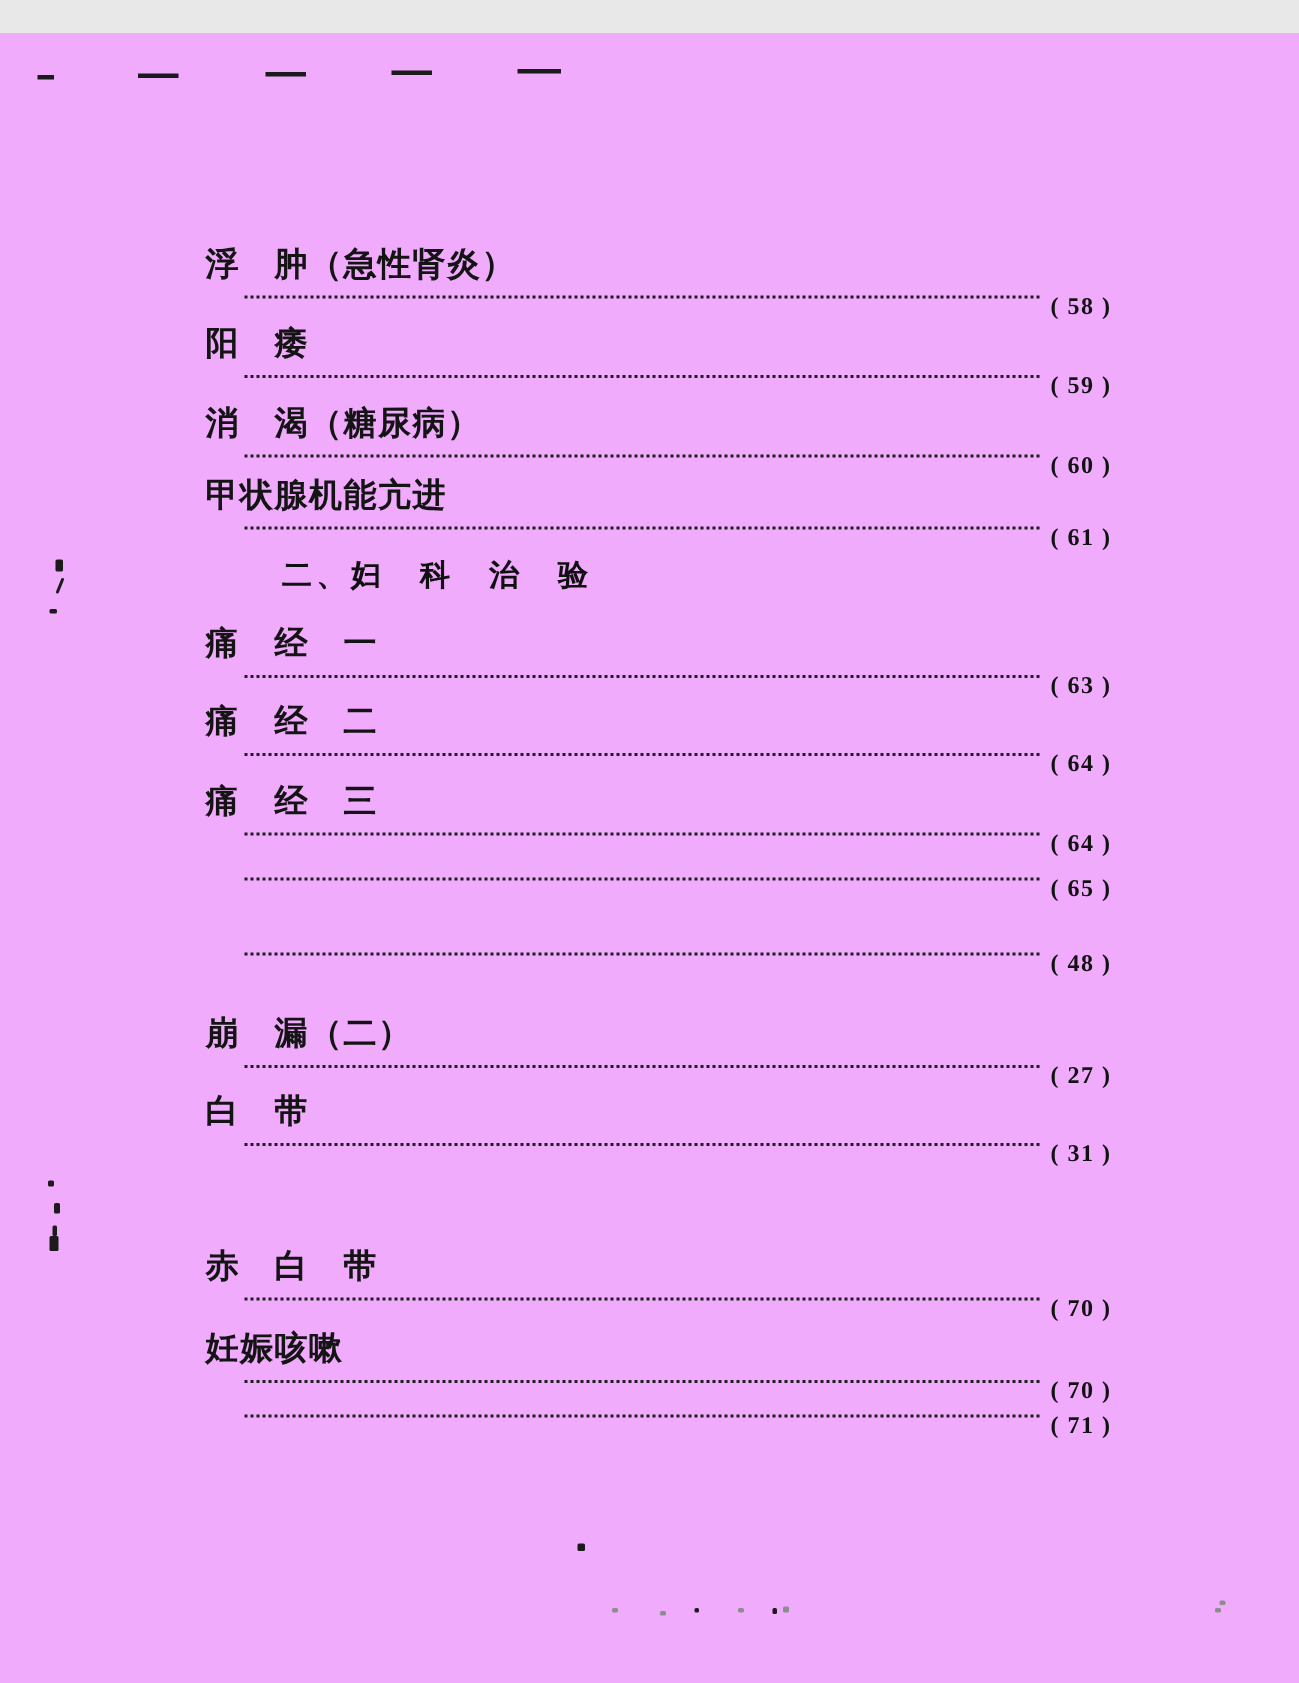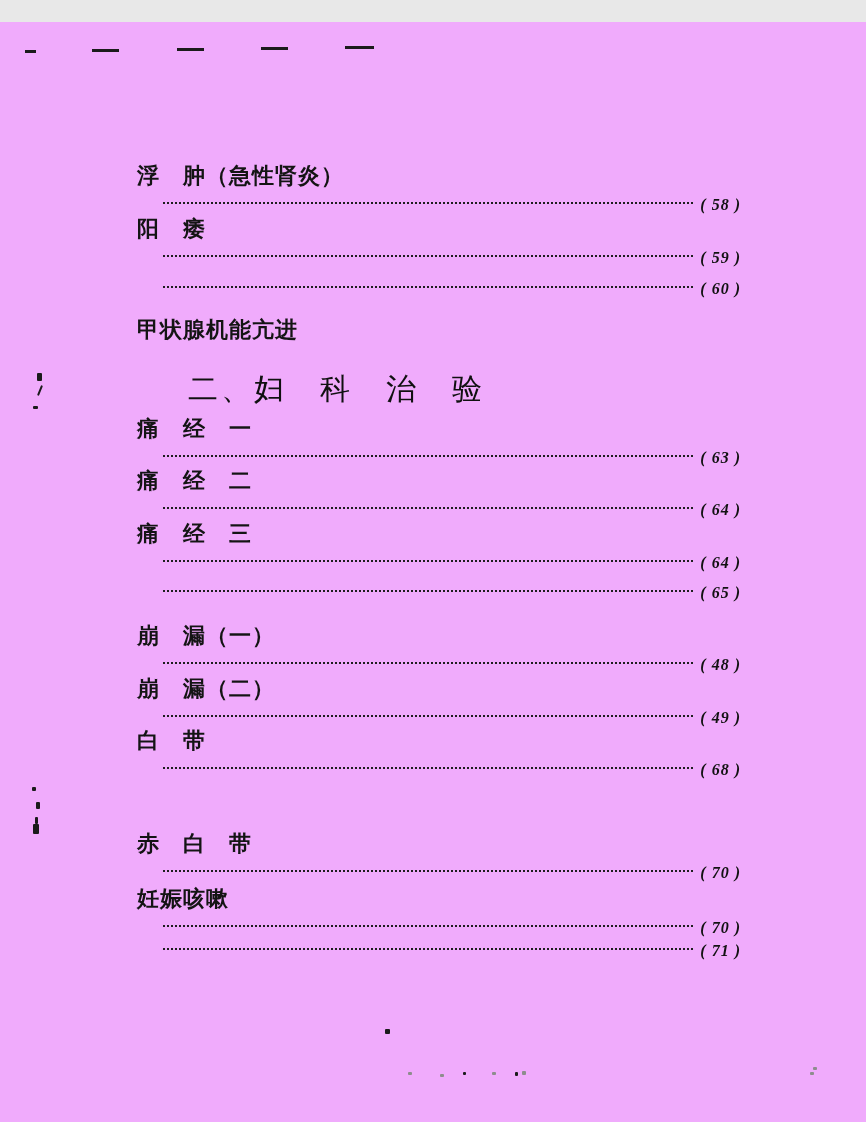--- a/index.html
+++ b/index.html
@@ -21,45 +21,44 @@
   .entry-title {
     font-size: 22px;
     font-weight: 700;
     line-height: 1;
     letter-spacing: 1px;
     white-space: nowrap;
     color: #141414;
   }
   .leader-row {
     display: flex;
-    align-items: center;
+    align-items: flex-start;
     margin-top: 10px;
     padding-left: 26px;
-    font-style: italic;
   }
   .dots {
     flex: 1 1 auto;
     height: 0;
     border-bottom: 2px dotted #1e1e1e;
     margin: 0 7px 5px 0;
   }
   .page-num {
     font-size: 16px;
     font-weight: 700;
     line-height: 1;
     letter-spacing: 1px;
     white-space: nowrap;
     color: #121212;
   }
   .section-header {
     position: absolute;
     left: 188px;
     top: 352px;
-    font-size: 30px;
-    font-weight: 400;
+    font-size: 20px;
+    font-weight: 700;
     letter-spacing: 3px;
     line-height: 1;
     color: #101010;
     white-space: nowrap;
   }
   .dash {
     position: absolute;
     height: 3px;
     background: #1b1b1b;
   }
@@ -96,28 +95,33 @@
 
   <div class="entry" style="top:196px;">
     <div class="entry-title">阳　痿</div>
     <div class="leader-row">
       <span class="dots"></span>
       <span class="page-num">( 59 )</span>
     </div>
   </div>
 
   <div class="entry" style="top:249px;">
+    <div class="entry-title">消　渴（糖尿病）</div>
     <div class="leader-row">
       <span class="dots"></span>
       <span class="page-num">( 60 )</span>
     </div>
   </div>
 
   <div class="entry" style="top:297px;">
     <div class="entry-title">甲状腺机能亢进</div>
+    <div class="leader-row">
+      <span class="dots"></span>
+      <span class="page-num">( 61 )</span>
+    </div>
   </div>
 
   <div class="section-header">二、妇　科　治　验</div>
 
   <div class="entry" style="top:396px;">
     <div class="entry-title">痛　经　一</div>
     <div class="leader-row">
       <span class="dots"></span>
       <span class="page-num">( 63 )</span>
     </div>
@@ -140,40 +144,39 @@
   </div>
 
   <div class="entry" style="top:553px;">
     <div class="leader-row">
       <span class="dots"></span>
       <span class="page-num">( 65 )</span>
     </div>
   </div>
 
   <div class="entry" style="top:603px;">
-    <div class="entry-title">崩　漏（一）</div>
     <div class="leader-row">
       <span class="dots"></span>
       <span class="page-num">( 48 )</span>
     </div>
   </div>
 
   <div class="entry" style="top:656px;">
     <div class="entry-title">崩　漏（二）</div>
     <div class="leader-row">
       <span class="dots"></span>
-      <span class="page-num">( 49 )</span>
+      <span class="page-num">( 27 )</span>
     </div>
   </div>
 
   <div class="entry" style="top:708px;">
     <div class="entry-title">白　带</div>
     <div class="leader-row">
       <span class="dots"></span>
-      <span class="page-num">( 68 )</span>
+      <span class="page-num">( 31 )</span>
     </div>
   </div>
 
 
   <div class="entry" style="top:811px;">
     <div class="entry-title">赤　白　带</div>
     <div class="leader-row">
       <span class="dots"></span>
       <span class="page-num">( 70 )</span>
     </div>

